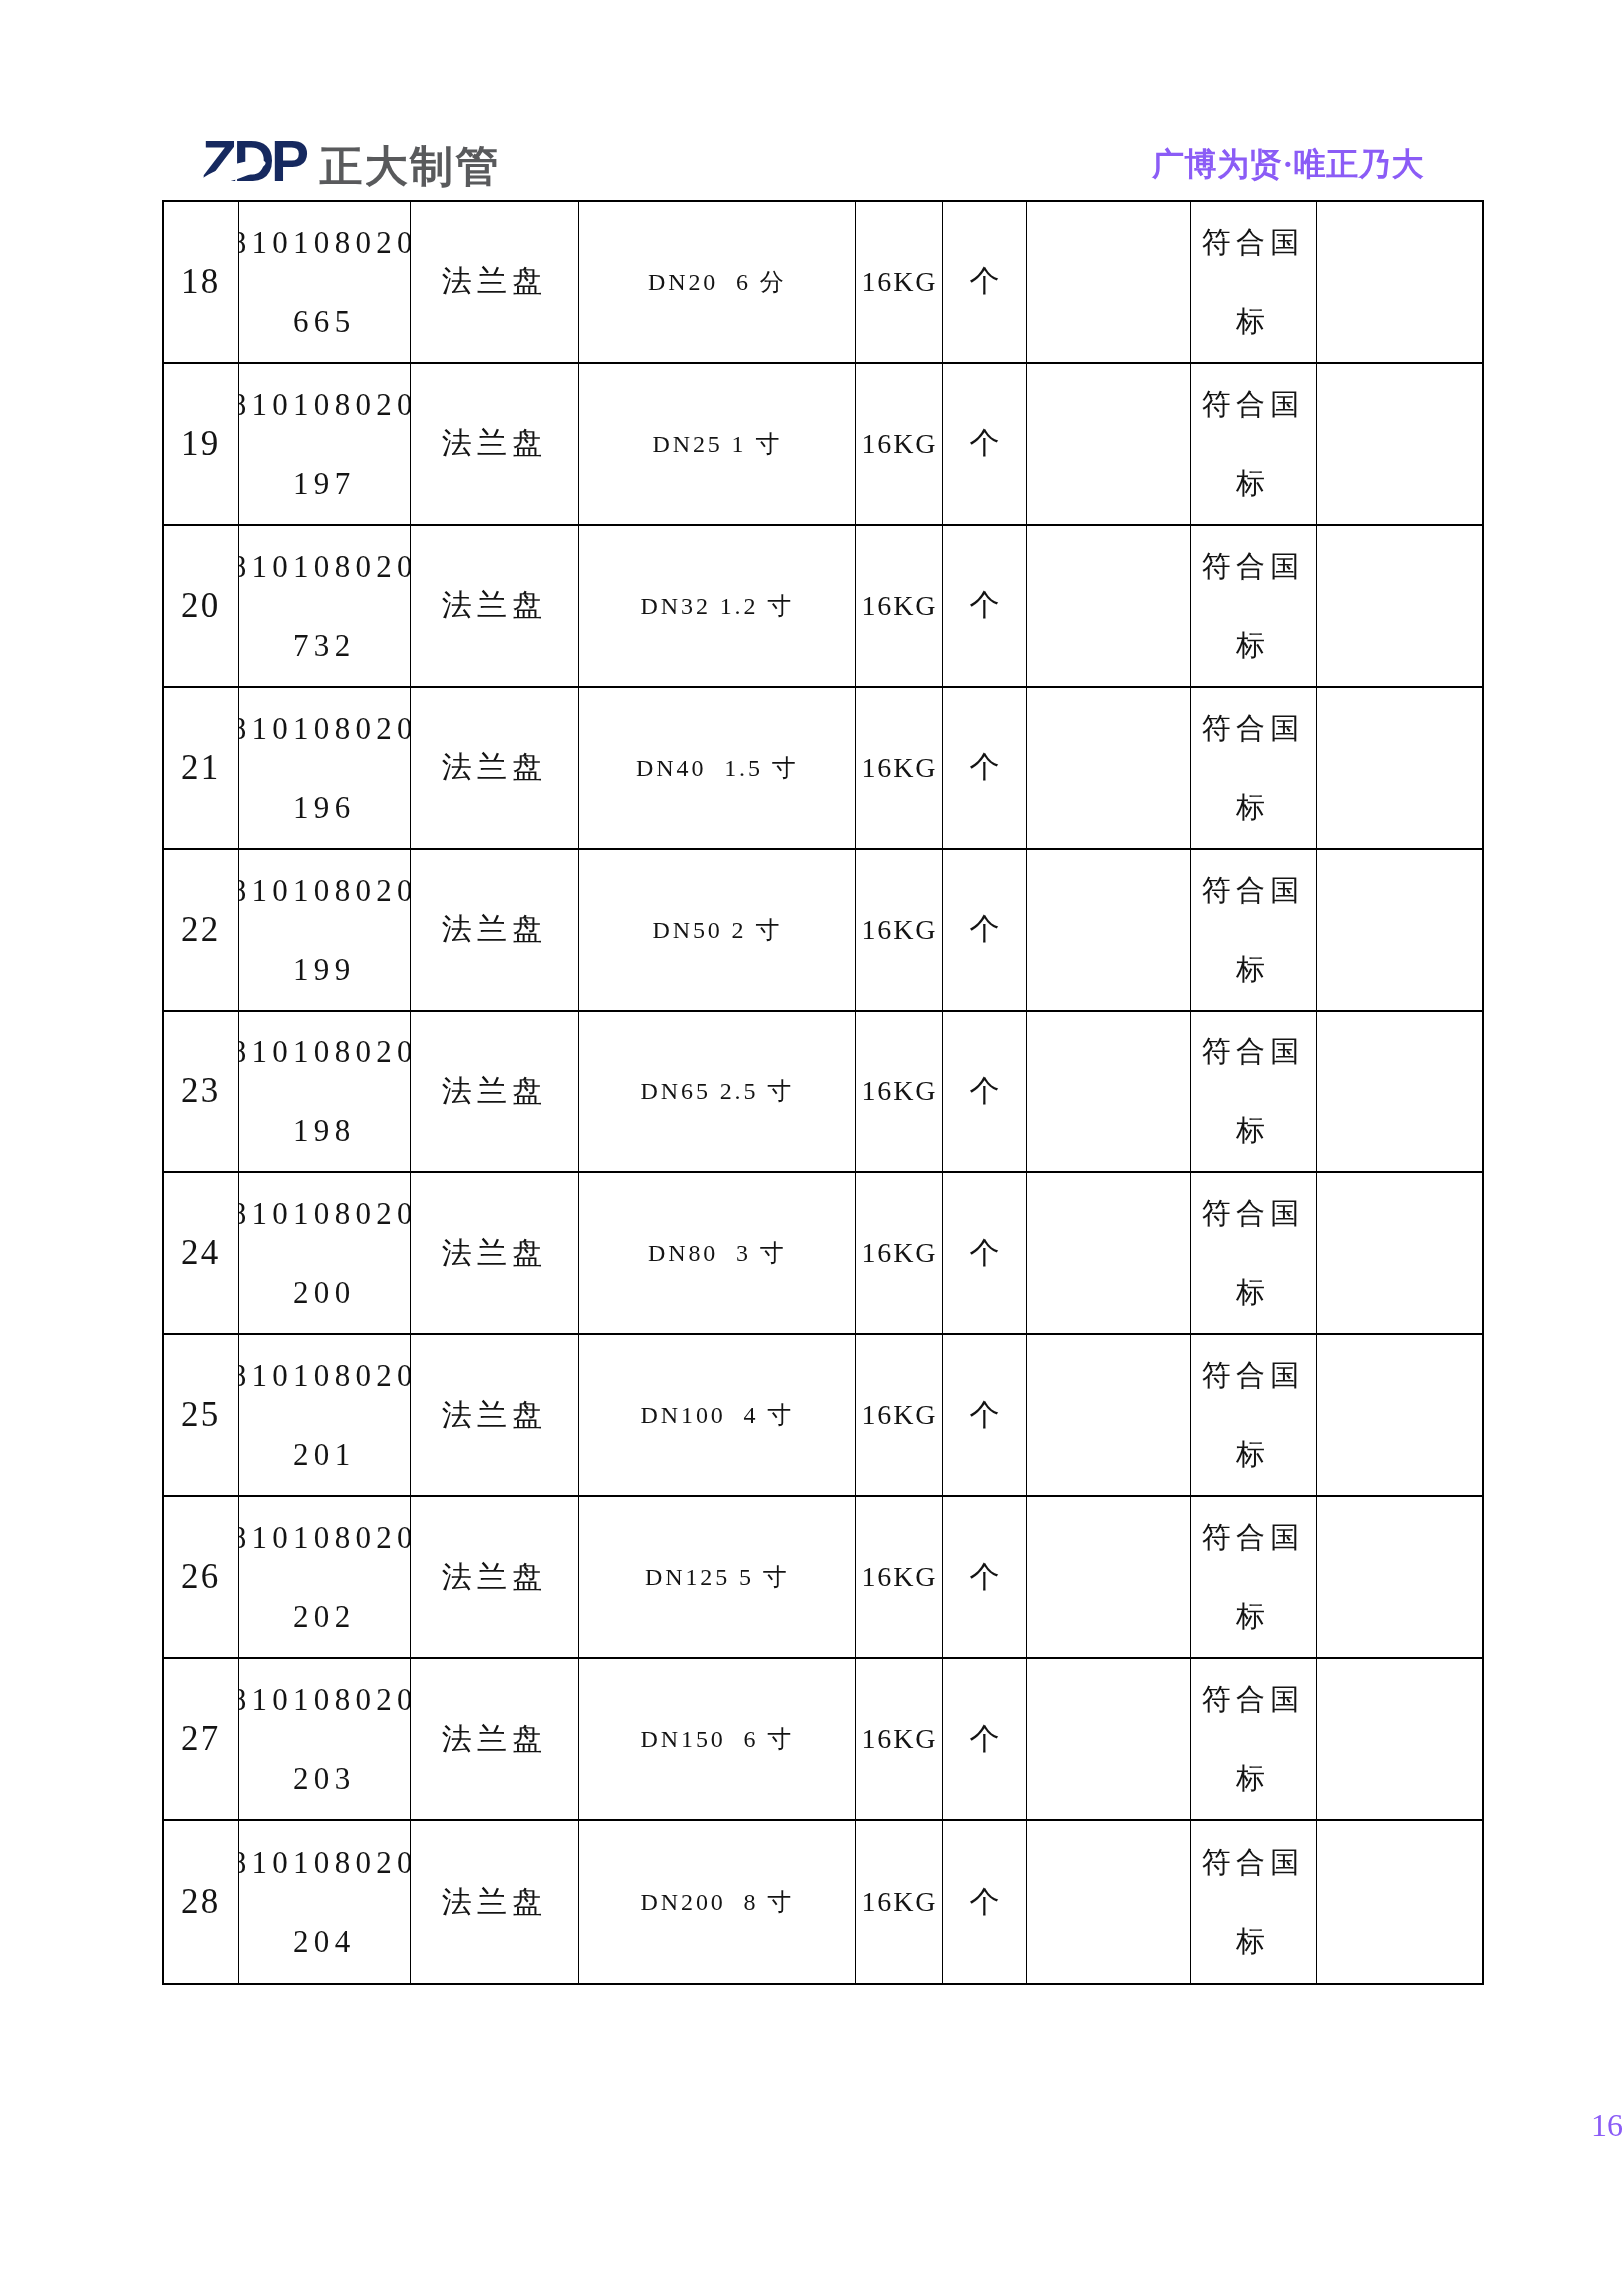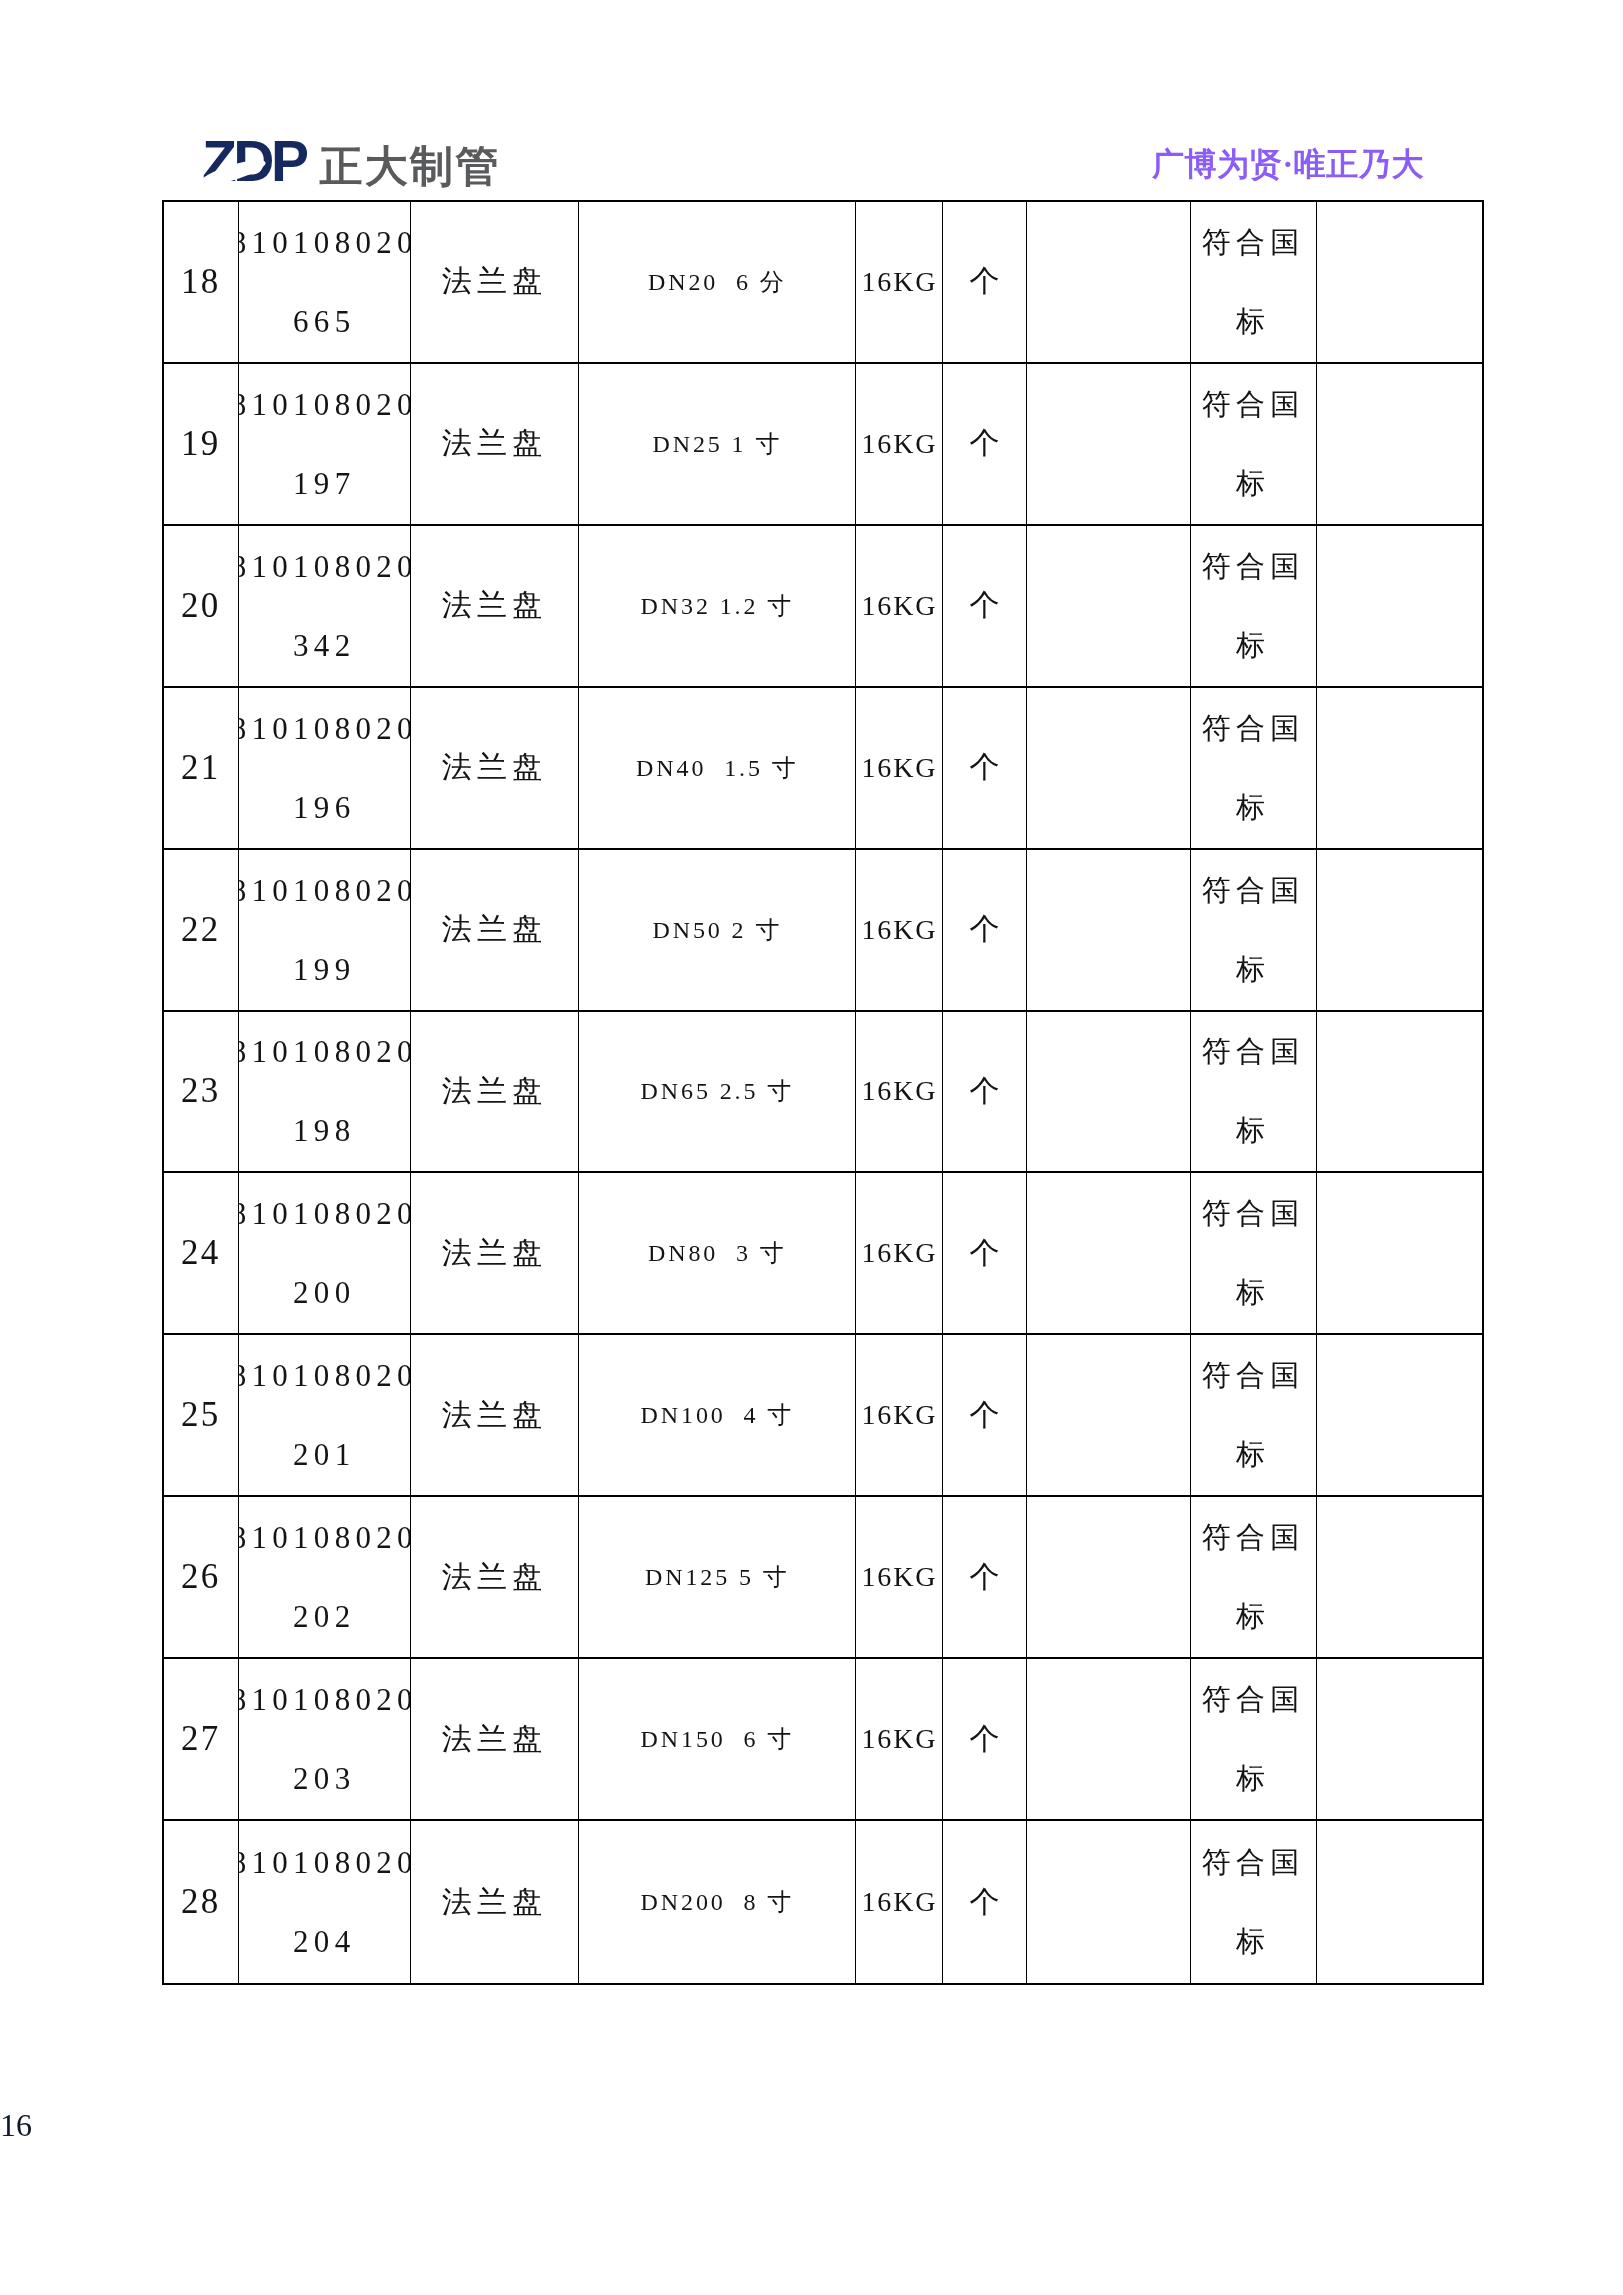--- a/index.html
+++ b/index.html
@@ -108,23 +108,23 @@
   }
   .c-code .wrap-line { font-size: 31px; letter-spacing: 5.3px; }
   .c-standard .wrap-line { font-size: 29px; letter-spacing: 5.3px; }
 
   
   .footer {
     position: absolute;
     left: 0;
     top: 2107px;
     width: 100%;
-    text-align: left;
+    text-align: right;
     font-size: 32px;
-    color: #0f172a;
+    color: #8b5cf6;
   }
 </style>
 </head>
 <body>
 
 <div class="page">
 
   <div class="logo">
     <span class="logo-zdp">ZDP</span>
     <span class="logo-swoosh"></span>
@@ -160,21 +160,21 @@
       <div class="cell c-unit">个</div>
       <div class="cell c-empty"></div>
       <div class="cell c-standard">
         <span class="wrap-line">符合国</span>
         <span class="wrap-line">标</span>
       </div>
       <div class="cell c-empty last-col"></div>
       <div class="cell c-no">20</div>
       <div class="cell c-code">
         <span class="wrap-line">810108020</span>
-        <span class="wrap-line">342</span>
+        <span class="wrap-line">732</span>
       </div>
       <div class="cell c-name">法兰盘</div>
       <div class="cell c-spec">DN32 1.2 寸</div>
       <div class="cell c-pressure">16KG</div>
       <div class="cell c-unit">个</div>
       <div class="cell c-empty"></div>
       <div class="cell c-standard">
         <span class="wrap-line">符合国</span>
         <span class="wrap-line">标</span>
       </div>

